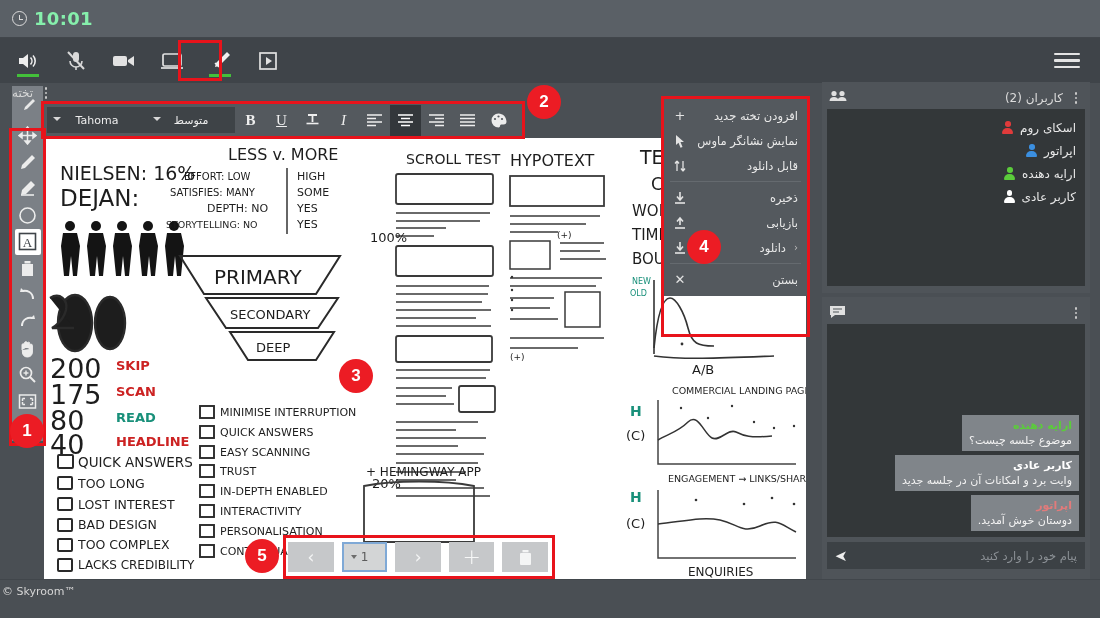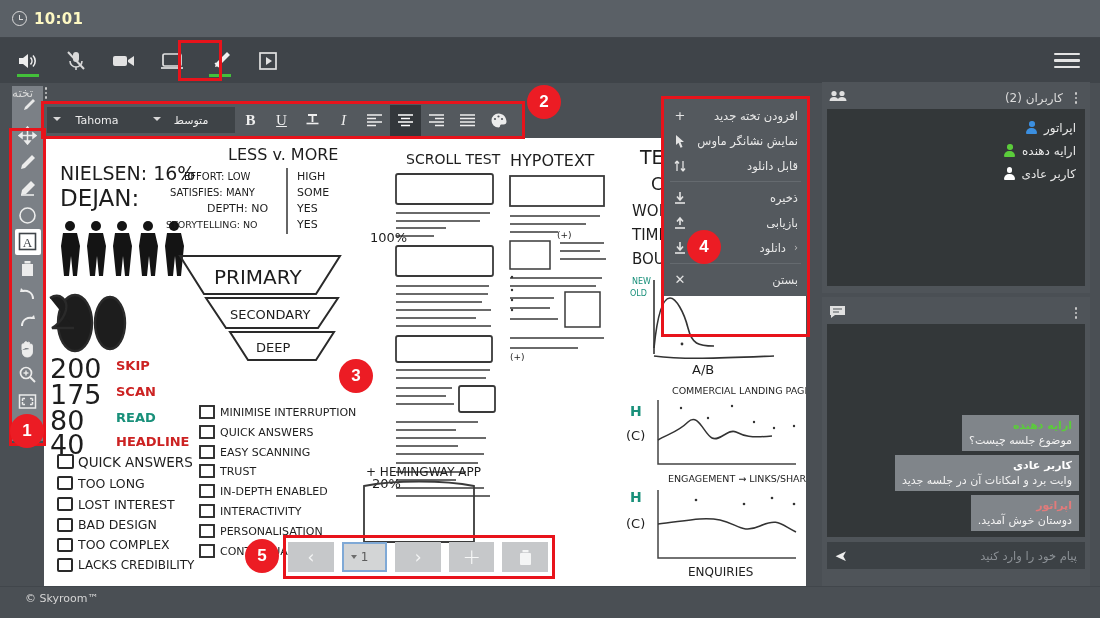--- a/index.html
+++ b/index.html
@@ -13,21 +13,21 @@
   
   #topbar {
     position:absolute; left:0; top:0; width:1100px; height:38px;
     background:#5a6066; display:flex; align-items:center;
     border-bottom:1px solid #41464b;
   }
   #clock { display:flex; align-items:center; gap:7px; margin-left:12px; }
   .clock-ic { width:15px; height:15px; border:1.6px solid #dcdcdc; border-radius:50%; position:relative; }
   .clock-ic:before { content:""; position:absolute; left:5.5px; top:2.5px; width:1.4px; height:5px; background:#dcdcdc; }
   .clock-ic:after  { content:""; position:absolute; left:6px; top:6.5px; width:4px; height:1.4px; background:#dcdcdc; }
-  #clock-txt { color:#fef9c3; font-size:15px; font-weight:bold; letter-spacing:.3px; }
+  #clock-txt { color:#86efac; font-size:18px; font-weight:bold; letter-spacing:.3px; }
   #brand { margin-left:auto; margin-right:10px; display:flex; align-items:center; gap:9px; direction:rtl; }
   #brand-title { font-size:13.5px; color:#ececec; }
   .sky-logo { width:26px; height:24px; background:#2a9fd6; border-radius:7px 7px 7px 2px; position:relative; }
   .sky-logo:before { content:""; position:absolute; left:4px; top:5px; width:13px; height:9px;
      border:2.5px solid #fff; border-radius:50% 50% 50% 50%; border-right-color:transparent; transform:rotate(18deg); }
   .sky-logo:after { content:""; position:absolute; right:4px; top:8px; width:5px; height:5px; background:#fff; border-radius:50%; }
 
   
   #iconbar {
     position:absolute; left:0; top:38px; width:1100px; height:45px;
@@ -148,22 +148,22 @@
   .msgs { position:absolute; left:6px; right:6px; bottom:6px; display:flex; flex-direction:column; gap:4px; }
   .msg { background:#80858a; padding:4px 7px; max-width:88%; align-self:flex-start; }
   .msg .who { font-size:11px; font-weight:bold; margin-bottom:2px; }
   .msg .body { font-size:11px; color:#f2f2f2; }
   .chat-input { margin-top:5px; height:27px; background:#3c4145; display:flex; align-items:center; direction:rtl; padding:0 8px; }
   .chat-ph { flex:1; color:#8b9095; font-size:11.5px; text-align:right; }
   .send-ic { color:#efefef; font-size:15px; transform:scaleX(-1); }
 
   
   #footer {
-    position:absolute; left:0; bottom:8px; width:1100px; height:24px;
-    background:#4a4f54; display:flex; align-items:center; padding-left:25px;
+    position:absolute; left:0; bottom:15px; width:1100px; height:24px;
+    background:#4a4f54; display:flex; align-items:center; padding-left:2px;
     border-top:1px solid #41464b;
   }
   #footer span { font-size:11px; color:#d5d5d5; }
 
   
   .badge {
     position:absolute; width:34px; height:34px; border-radius:50%; background:#ec1c24;
     color:#fff; font-size:17px; font-weight:bold; display:flex; align-items:center; justify-content:center;
     z-index:20; font-family:"Liberation Sans",sans-serif;
   }
@@ -670,20 +670,24 @@
       <svg width="18" height="13" viewBox="0 0 18 13">
           <circle cx="5" cy="3.5" r="2.6" fill="#e0e0e0"></circle>
           <circle cx="13" cy="3.5" r="2.6" fill="#e0e0e0"></circle>
           <path d="M.5 11c0-2.5 2-4 4.5-4s4.5 1.5 4.5 4z" fill="#e0e0e0"></path>
           <path d="M8.5 11c0-2.5 2-4 4.5-4s4.5 1.5 4.5 4z" fill="#e0e0e0"></path>
         </svg>
     </span>
   </div>
   <div class="users-body">
     <div class="u-row">
+      <span>اسکای روم</span>
+      <span class="u-ic" style="color:#e03b3b"></span>
+    </div>
+    <div class="u-row">
       <span>اپراتور</span>
       <span class="u-ic" style="color:#3b8fe0"></span>
     </div>
     <div class="u-row">
       <span>ارایه دهنده</span>
       <span class="u-ic" style="color:#5bcc3b"></span>
     </div>
     <div class="u-row">
       <span>کاربر عادی</span>
       <span class="u-ic" style="color:#ffffff"></span>

